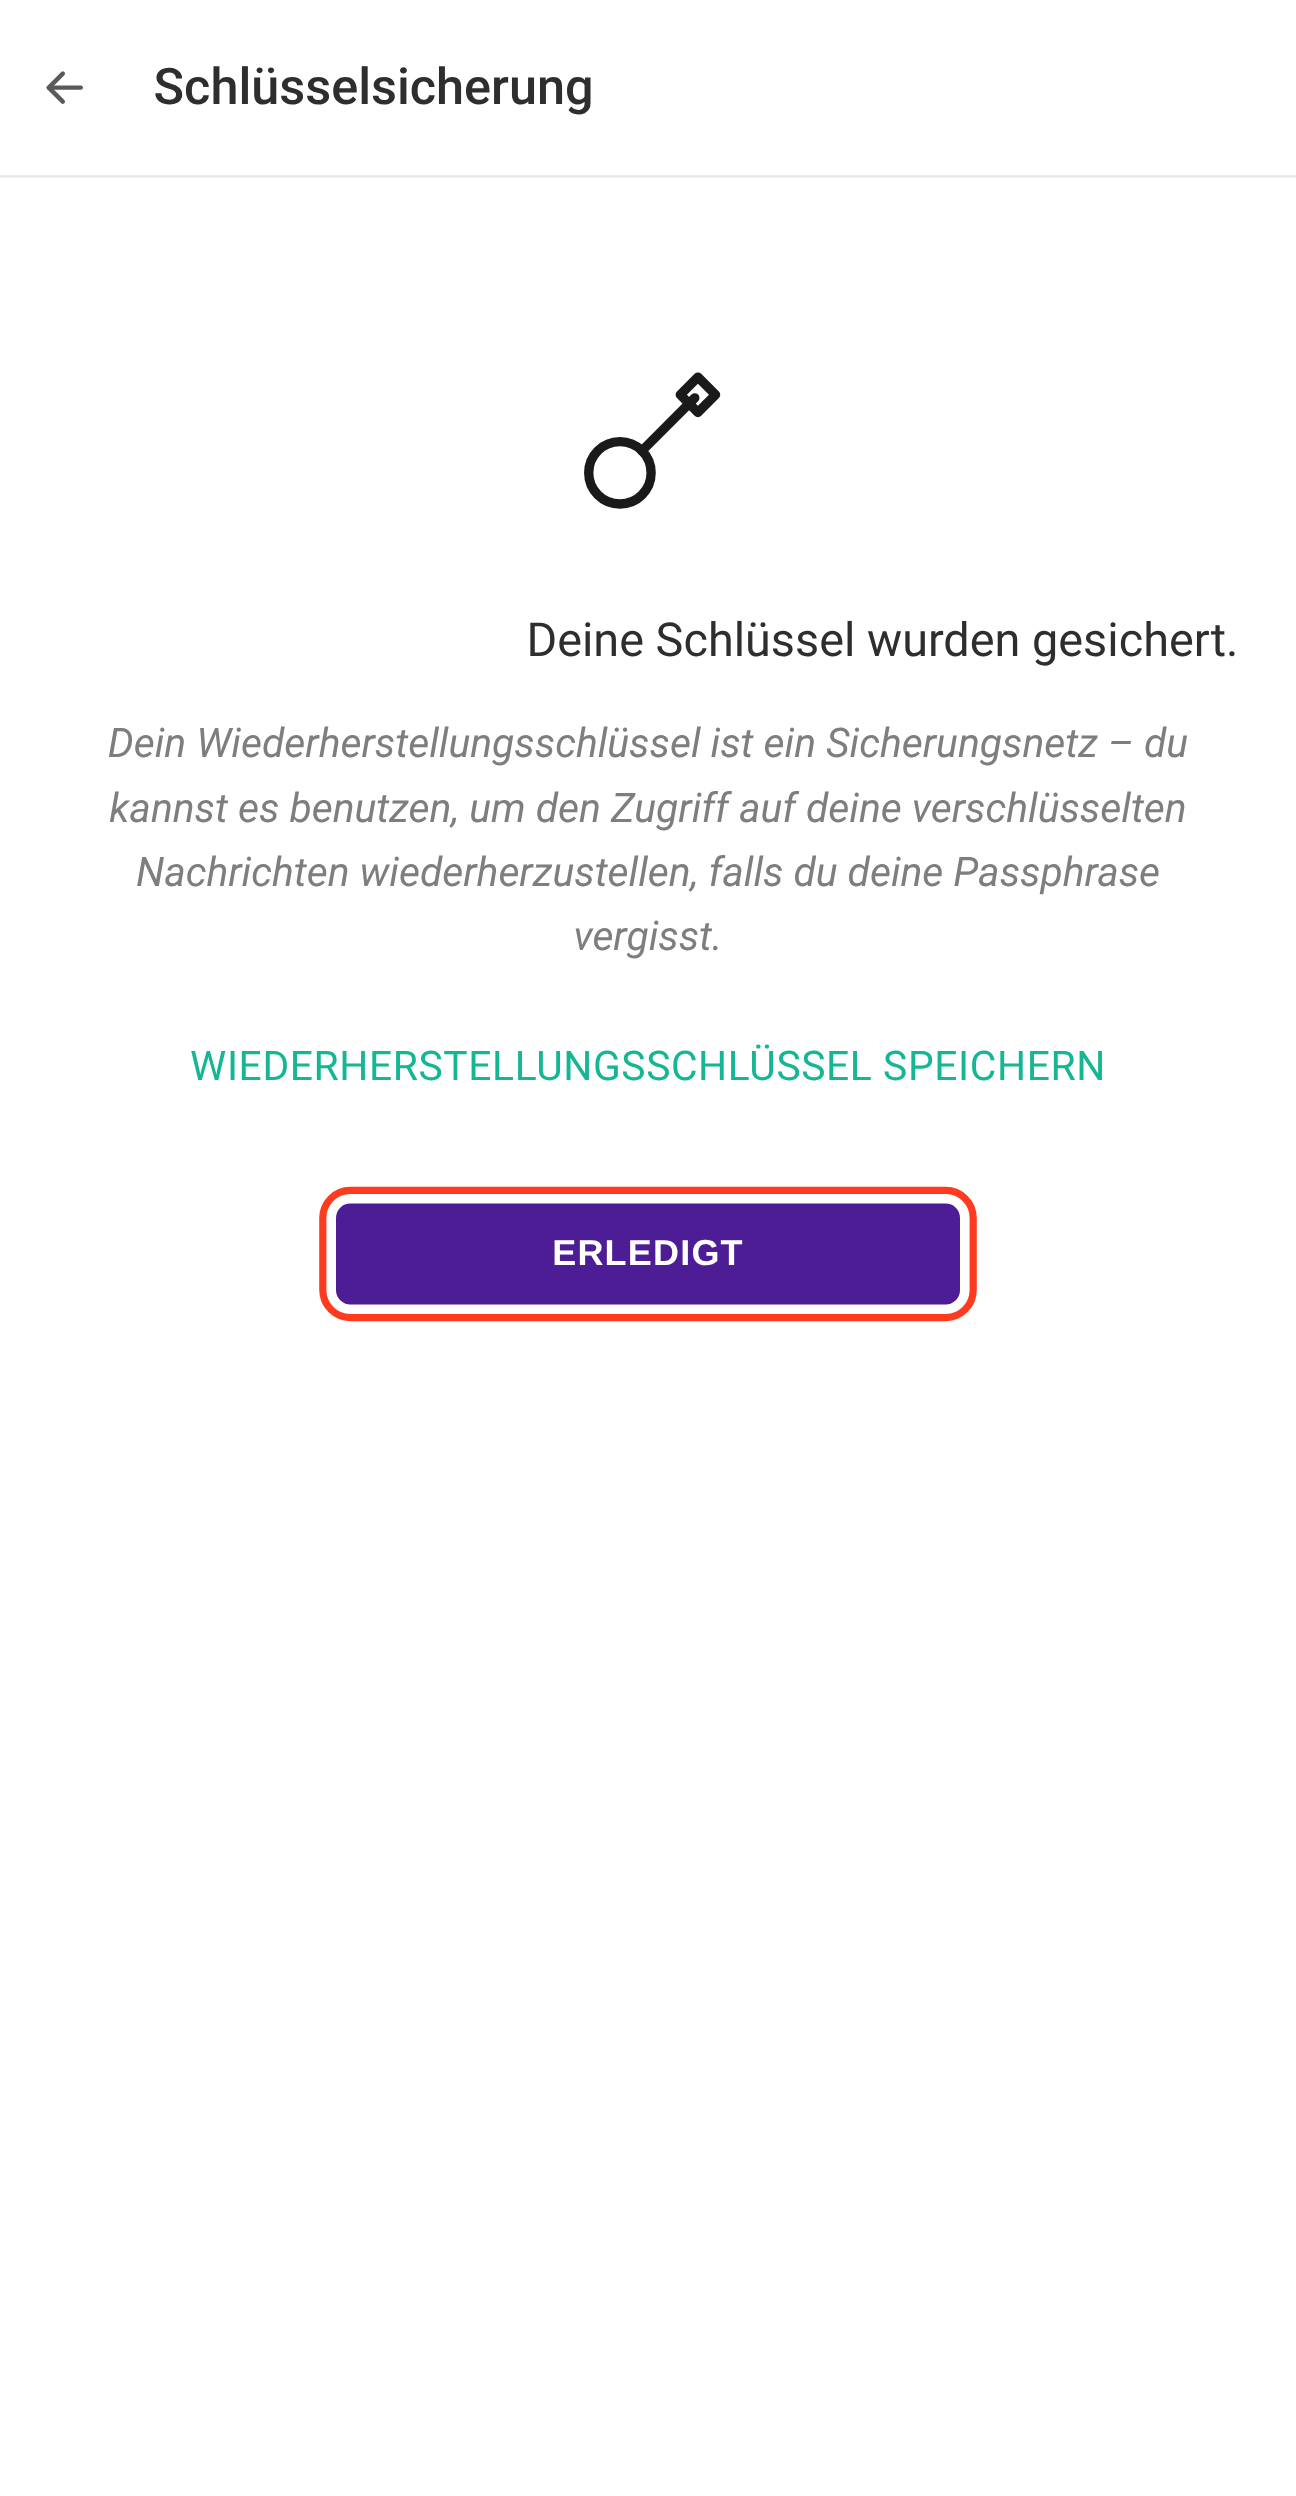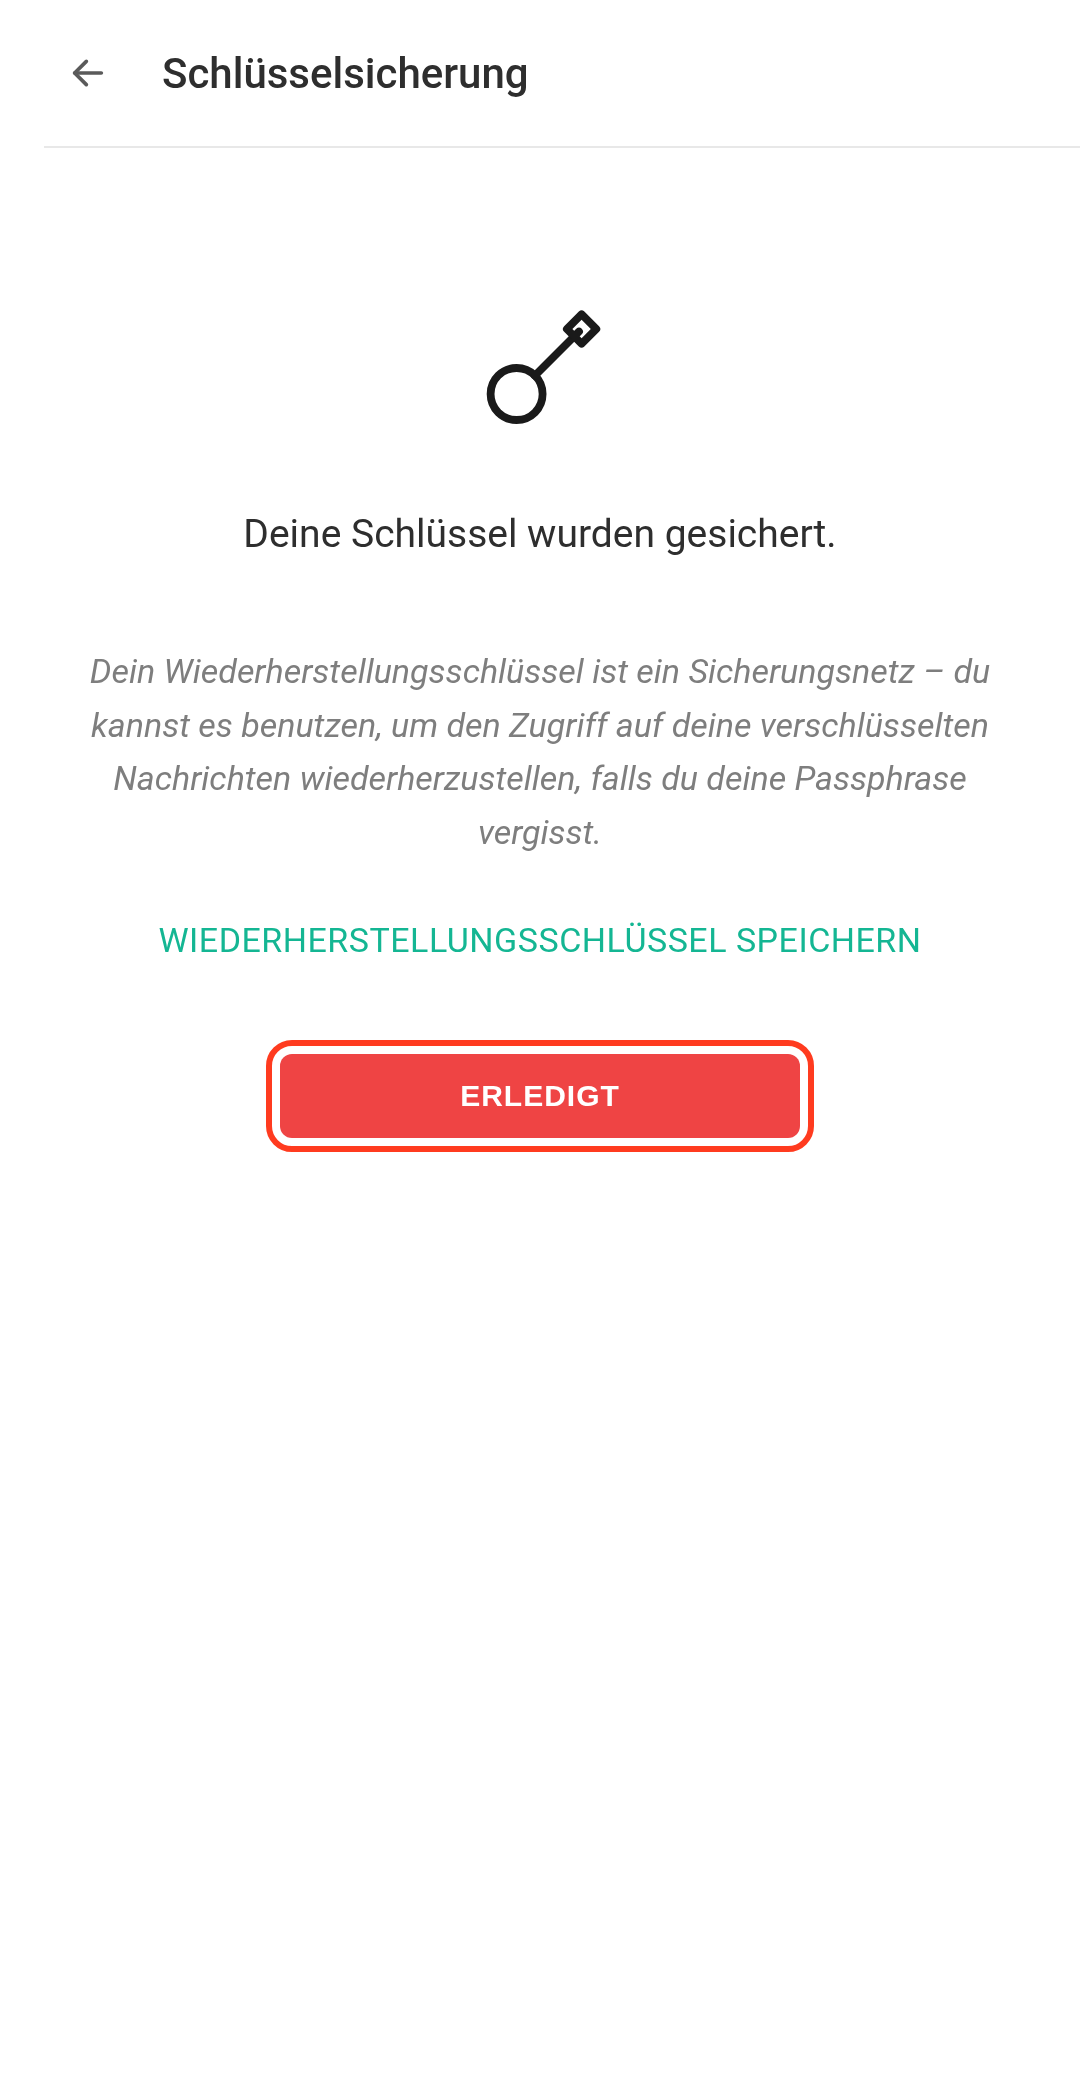--- a/index.html
+++ b/index.html
@@ -11,24 +11,23 @@
       font-family: -apple-system, BlinkMacSystemFont, 'Segoe UI', Roboto, Helvetica, Arial, sans-serif;
       width: 1080px;
       height: 2080px;
       background: #ffffff;
       overflow: hidden;
     }
     .header {
       display: flex;
       align-items: center;
       height: 148px;
-      padding: 0 20px;
+      padding: 0 30px;
       border-bottom: 2px solid #e8e8e8;
       background: #ffffff;
-      margin-left: 44px;
     }
     .back-icon {
       width: 48px;
       height: 48px;
       display: flex;
       align-items: center;
       justify-content: center;
       cursor: pointer;
     }
     .back-icon svg {
@@ -51,21 +50,22 @@
       margin-bottom: 78px;
     }
     .key-icon svg {
       width: 130px;
       height: 130px;
     }
     .success-message {
       font-size: 39px;
       font-weight: 400;
       color: #2e2e2e;
-      margin-bottom: 88px;
+      margin-bottom: 37px;
+      text-align: right;
     }
     .description {
       font-size: 34px;
       line-height: 1.58;
       color: #7e7e7e;
       margin-bottom: 48px;
       font-style: italic;
     }
     .description p {
       margin: 0;
@@ -83,21 +83,21 @@
       display: flex;
       justify-content: center;
     }
     .done-button-highlight {
       border: 6px solid #ff3b1f;
       border-radius: 26px;
       padding: 8px;
       display: inline-block;
     }
     .done-button {
-      background: #ef4444;
+      background: #4c1d95;
       color: #ffffff;
       font-size: 30px;
       font-weight: 600;
       letter-spacing: 1px;
       border: none;
       border-radius: 12px;
       width: 520px;
       height: 84px;
       cursor: pointer;
       display: flex;

